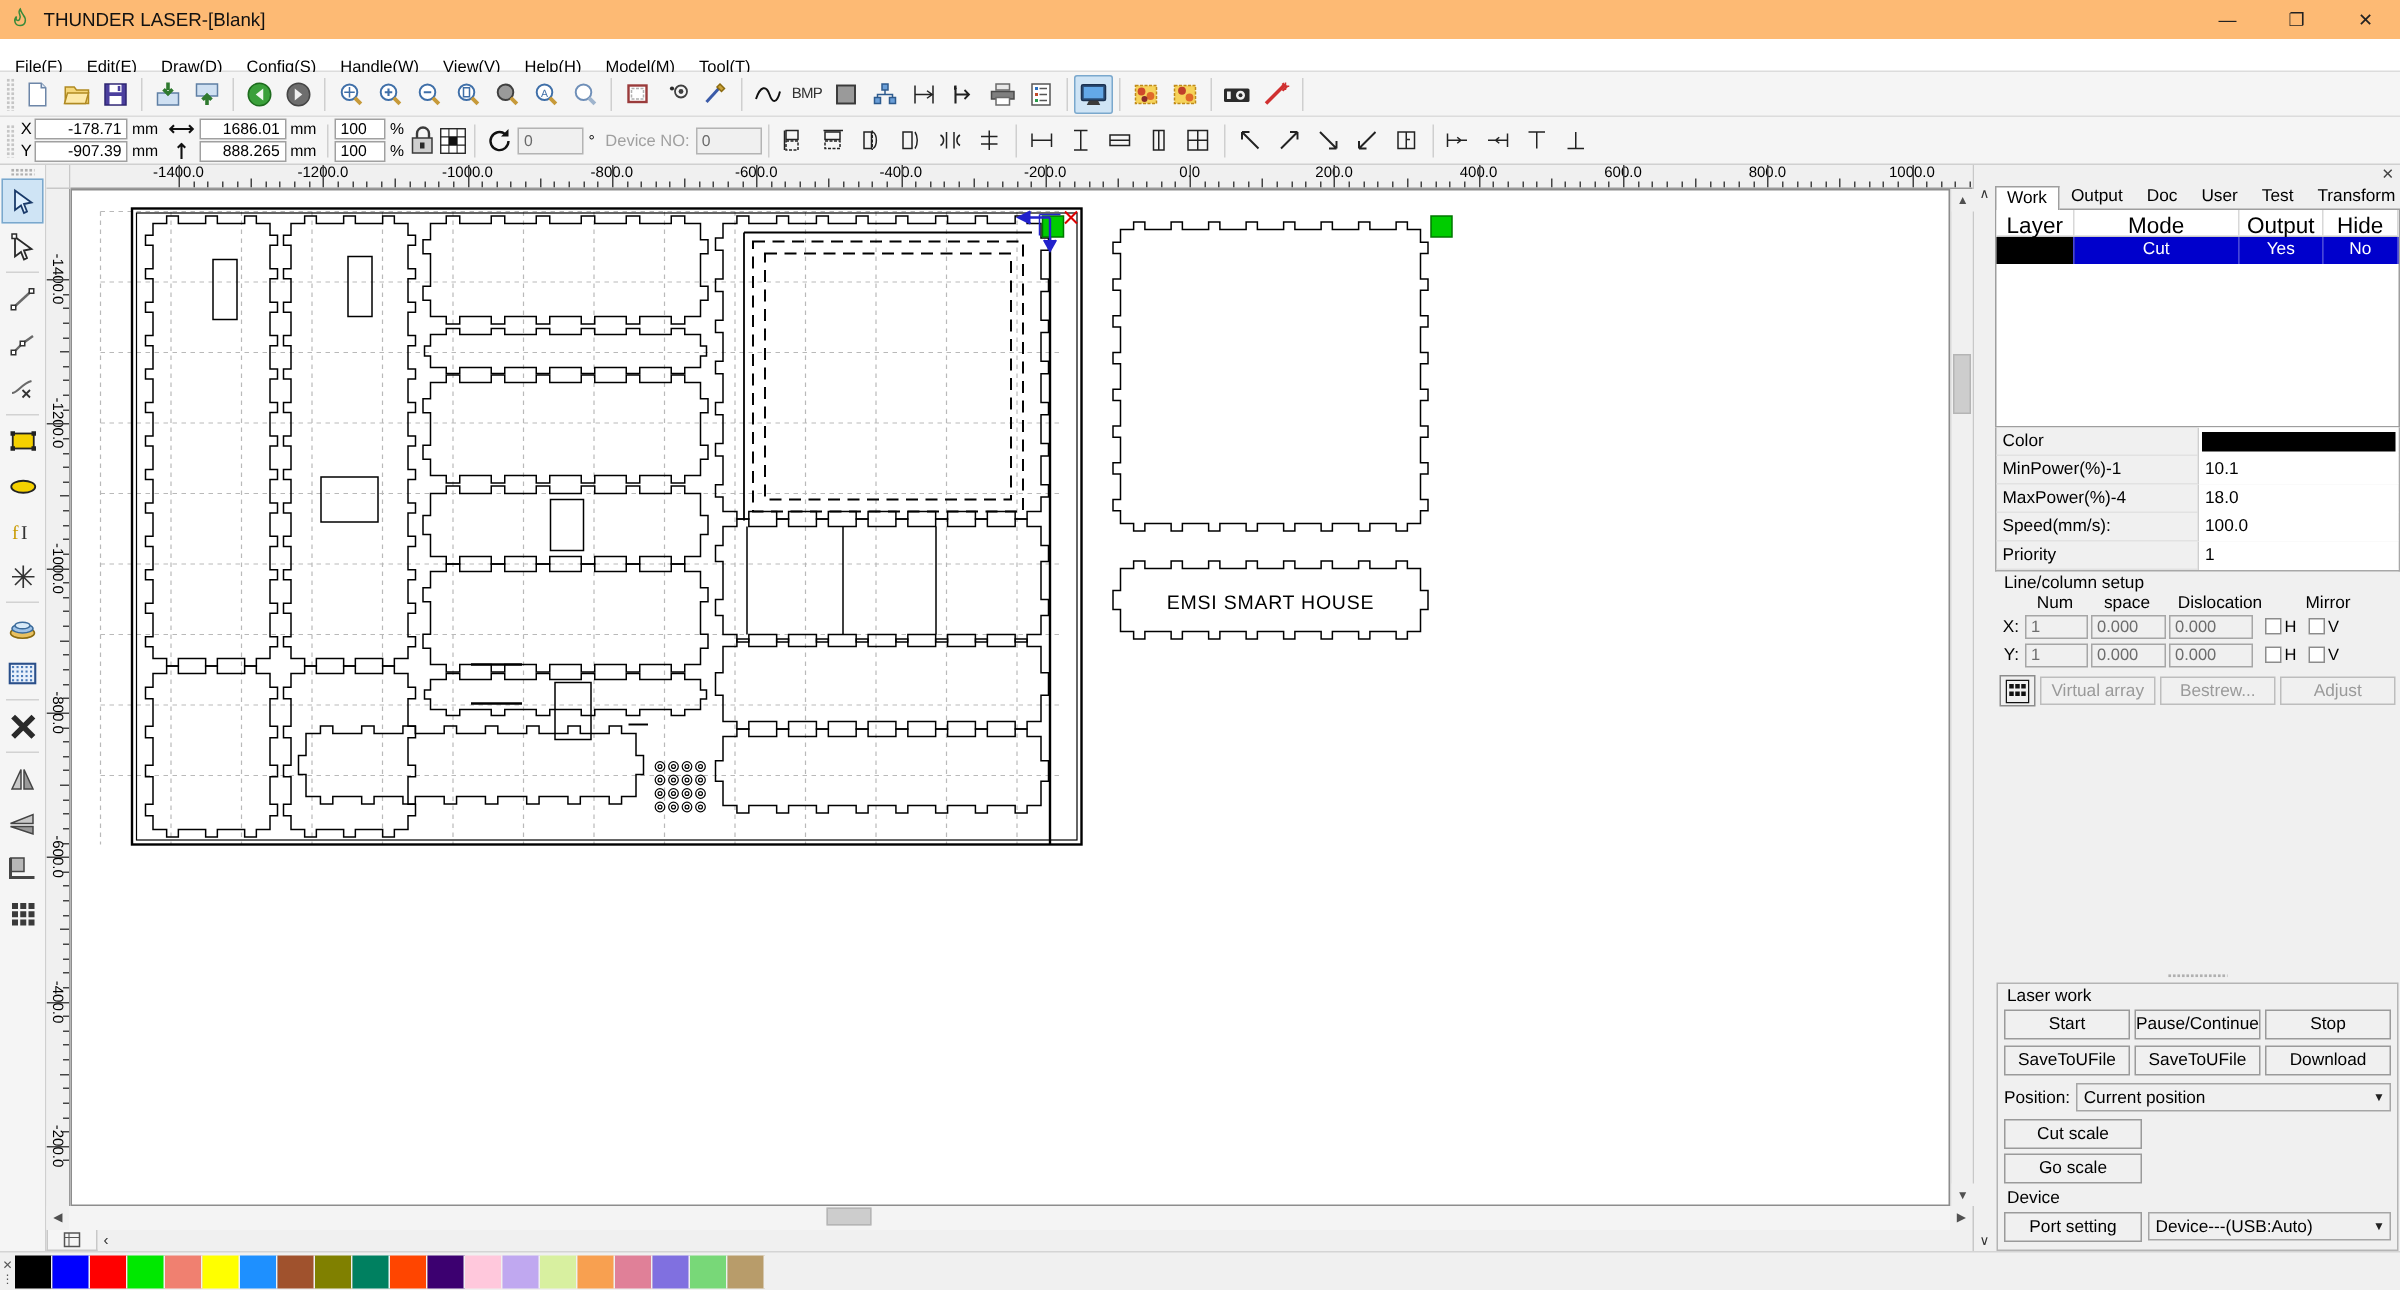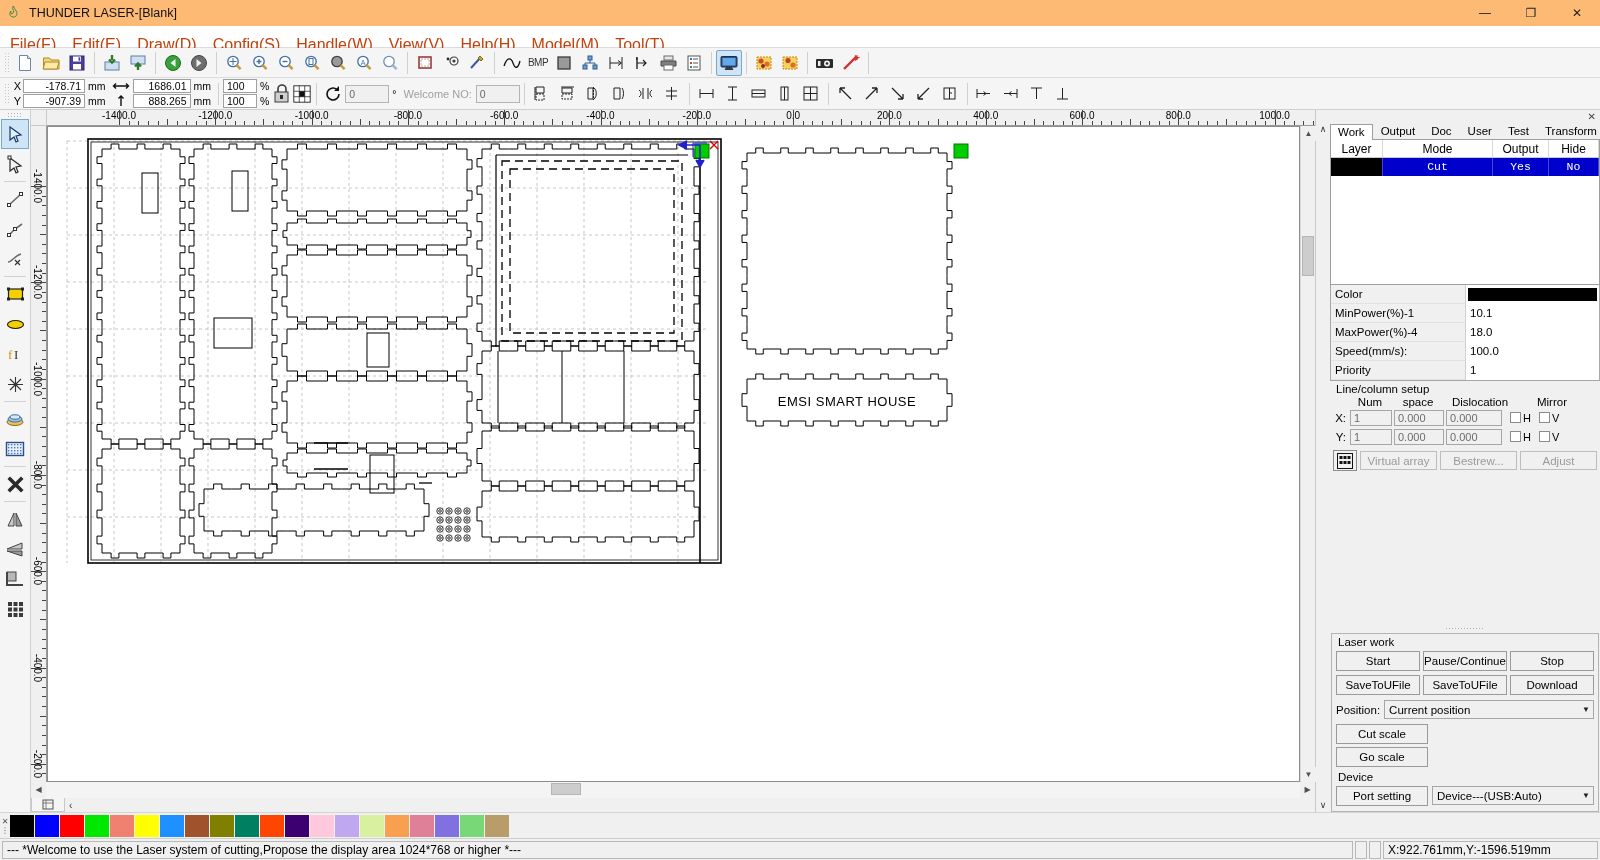--- a/index.html
+++ b/index.html
@@ -25,21 +25,21 @@
   .winbtn {
     width: 46px; height: 26px; display: flex; align-items: center; justify-content: center;
     font-size: 12px; color: #222;
   }
 
   
   .menubar {
     height: 22px; flex: 0 0 22px; display: flex; align-items: center;
     background: #ffffff; border-bottom: 1px solid #dcdcdc; padding-left: 2px;
   }
-  .menuitem { padding: 2px 8px; font-size: 16px; color: #c2410c; margin-top: 16px; }
+  .menuitem { padding: 2px 8px; font-size: 11px; color: #000000; margin-top: 16px; }
 
   
   .toolbar {
     flex: 0 0 30px; height: 30px; display: flex; align-items: center;
     background: #f5f5f5; border-bottom: 1px solid #dcdcdc; padding: 0 2px;
   }
   .grip { width: 6px; height: 22px; margin: 0 2px;
     background-image: radial-gradient(#b0b0b0 40%, transparent 41%);
     background-size: 3px 3px; opacity: .7; }
   .tbsep { width: 1px; height: 22px; background: #cfcfcf; margin: 0 4px; }
@@ -117,23 +117,23 @@
                     flex-direction: column; justify-content: space-between; align-items: center;
                     font-size: 9px; color: #333; padding: 2px 0; }
   .panel-stack { flex: 1 1 auto; display: flex; flex-direction: column; min-width: 0; }
 
   .tabstrip { display: flex; height: 18px; align-items: flex-end; border-bottom: 1px solid #9e9e9e; background: #f0f0f0; }
   .tab { padding: 1px 7px 2px; font-size: 11.5px; border: 1px solid transparent; border-bottom: none; color: #000; }
   .tab.sel { background: #ffffff; border-color: #9e9e9e; position: relative; top: 1px; }
 
   .layertable { background: #fff; border: 1px solid #9e9e9e; border-top: none; height: 145px; }
   .lt-head { display: flex; height: 18px; border-bottom: 1px solid #c9c9c9; background:#fff; }
-  .lt-head div { font-size: 12px; text-align: center; padding-top: 2px; border-right: 1px solid #d8d8d8; }
+  .lt-head div { font-size: 15px; text-align: center; padding-top: 2px; border-right: 1px solid #d8d8d8; }
   .lt-row { display: flex; height: 18px; }
-  .lt-row div { font-size: 11.5px; text-align: center; padding-top: 2px; border-right: 1px solid #4545d8; color:#fff; background:#0000cc;font-family:Liberation Mono, monospace;}
+  .lt-row div { font-size: 11.5px; text-align: center; padding-top: 2px; border-right: 1px solid #4545d8; color:#fff; background:#0000cc;}
   .c-layer { flex: 0 0 52px; }
   .c-mode  { flex: 1 1 auto; }
   .c-out   { flex: 0 0 56px; }
   .c-hide  { flex: 0 0 50px; }
 
   .proptable { border: 1px solid #a8a8a8; border-top: none; background: #f0f0f0; }
   .prow { display: flex; height: 19px; align-items: center; border-bottom: 1px solid #e2e2e2; }
   .pkey { flex: 0 0 134px; padding-left: 4px; font-size: 11.5px; color: #000; }
   .pval { flex: 1 1 auto; background: #fff; height: 19px; display: flex; align-items: center;
           padding-left: 4px; font-size: 11.5px; border-left: 1px solid #cfcfcf; }
@@ -515,21 +515,21 @@
 
     <div class="angle-box">
       <span class="smallicon">
         <svg width="20" height="20" viewBox="0 0 20 20">
             <path d="M16 10a6 6 0 11-2.2-4.6" fill="none" stroke="#111" stroke-width="1.6"></path>
             <path d="M16 2v5h-5z" fill="#111"></path>
           </svg>
       </span>
       <span class="minibox grey" style="width:44px;height:18px;justify-content:flex-start">0</span>
       <span class="unit">°</span>
-      <span class="proc-lab">Welcome NO:</span>
+      <span class="proc-lab">Device NO:</span>
       <span class="minibox grey" style="width:44px;height:18px;justify-content:flex-start">0</span>
     </div>
 
     <div class="tbsep"></div>
 
     <div class="tbtn">
         <svg width="17" height="17" viewBox="0 0 17 17">
           <path d="M3 2h8v6H3z" fill="none" stroke="#222"></path>
           <path d="M3 9h8v6H3z" fill="none" stroke="#222" stroke-dasharray="2 1"></path>
           <path d="M2 2v13" stroke="#222"></path>
@@ -1316,20 +1316,14 @@
         <div class="swat" style="background: rgb(192, 168, 240);"></div>
         <div class="swat" style="background: rgb(216, 240, 160);"></div>
         <div class="swat" style="background: rgb(248, 160, 80);"></div>
         <div class="swat" style="background: rgb(224, 128, 152);"></div>
         <div class="swat" style="background: rgb(128, 112, 224);"></div>
         <div class="swat" style="background: rgb(120, 216, 120);"></div>
         <div class="swat" style="background: rgb(184, 156, 106);"></div>
       </div>
   </div>
 
-  <div class="statusbar">
-    <div class="st-msg">--- *Welcome to use the Laser system of cutting,Propose the display area 1024*768 or higher *---</div>
-    <div class="st-cell" style="width:12px"></div>
-    <div class="st-cell" style="width:12px"></div>
-    <div class="st-cell st-coord">X:922.761mm,Y:-1596.519mm</div>
-  </div>
 
 </div>
 
 </body></html>

